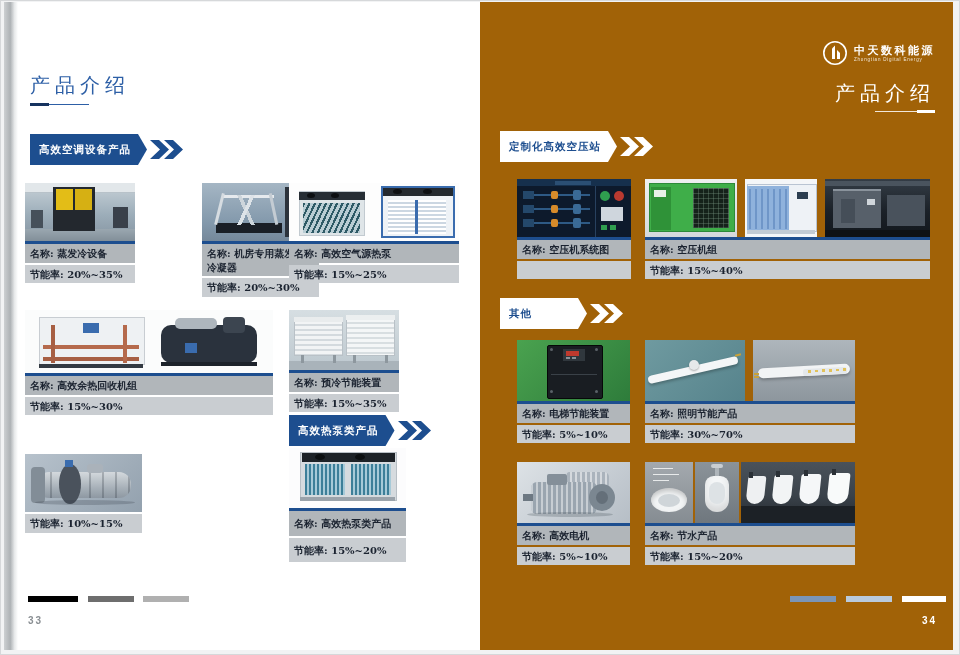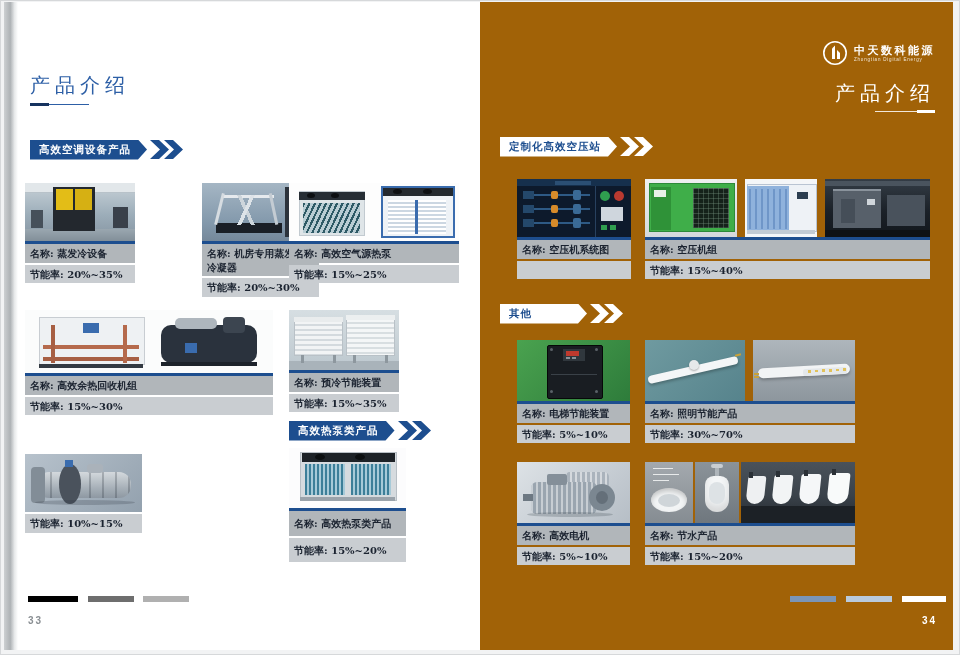--- a/index.html
+++ b/index.html
@@ -7,21 +7,21 @@
           font-family:"Liberation Sans",sans-serif;box-shadow:inset 0 0 0 1px #d6d8da;}
   .page-left{position:absolute;left:4px;top:2px;width:476px;height:648px;background:#ffffff;}
   .spine{position:absolute;left:0;top:0;width:14px;height:100%;
          background:linear-gradient(90deg,#cdd0d2 0,#aeb2b5 45%,#e7e9ea 75%,#ffffff 100%);}
   .page-right{position:absolute;left:480px;top:2px;width:473px;height:648px;background:#a16207;}
 
   .pg-title{position:absolute;font-family:"DejaVu Serif",serif;font-size:20px;letter-spacing:5px;}
   .underline{position:absolute;display:flex;align-items:center;}
 
   .flag{position:absolute;display:flex;align-items:center;height:19px;}
-  .flag .txt{height:20px;display:flex;align-items:center;font-weight:bold;font-size:10.5px;
+  .flag .txt{height:31px;display:flex;align-items:center;font-weight:bold;font-size:10.5px;
              letter-spacing:1px;padding:0 16px 0 9px;
              clip-path:polygon(0 0,calc(100% - 9px) 0,100% 50%,calc(100% - 9px) 100%,0 100%);}
   .flag svg{margin-left:3px;display:block;}
   .flag-blue .txt{background:#1d4e8f;color:#ffffff;}
   .flag-white .txt{background:#ffffff;color:#1d4e8f;}
 
   .card{position:absolute;font-family:"DejaVu Serif",serif;}
   .ph{position:relative;overflow:hidden;width:100%;}
   .ph div{position:absolute;}
   .lbl-name{background:#b1b6ba;border-top:3px solid #1d4e8f;font-weight:bold;font-size:10px;

